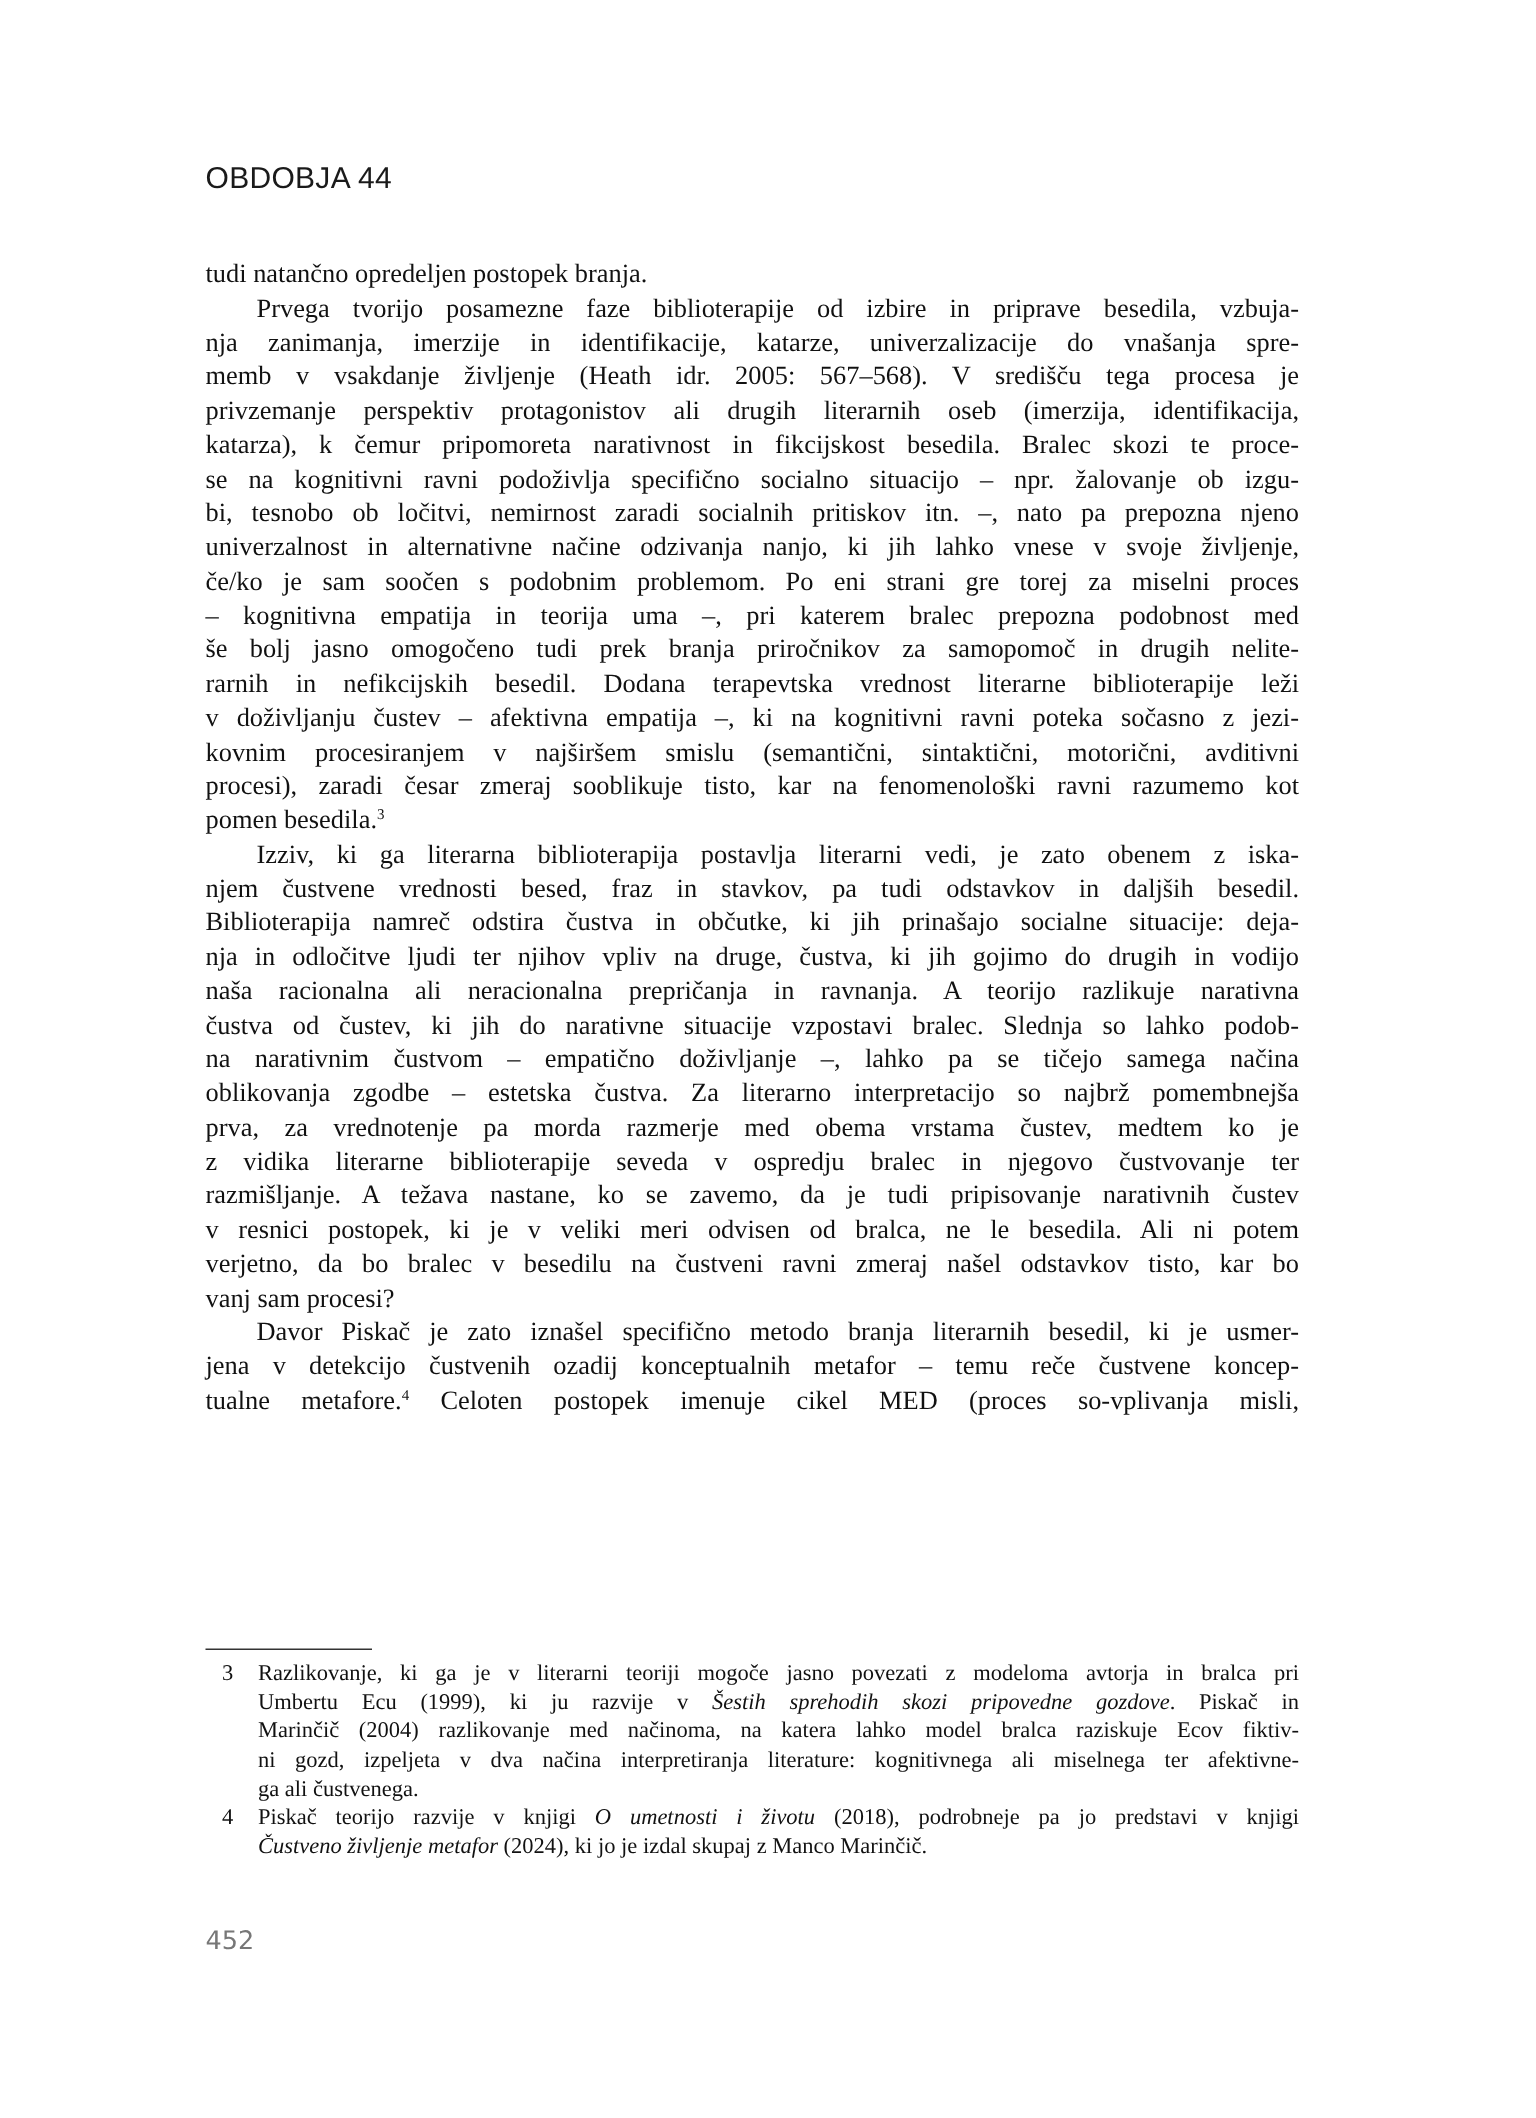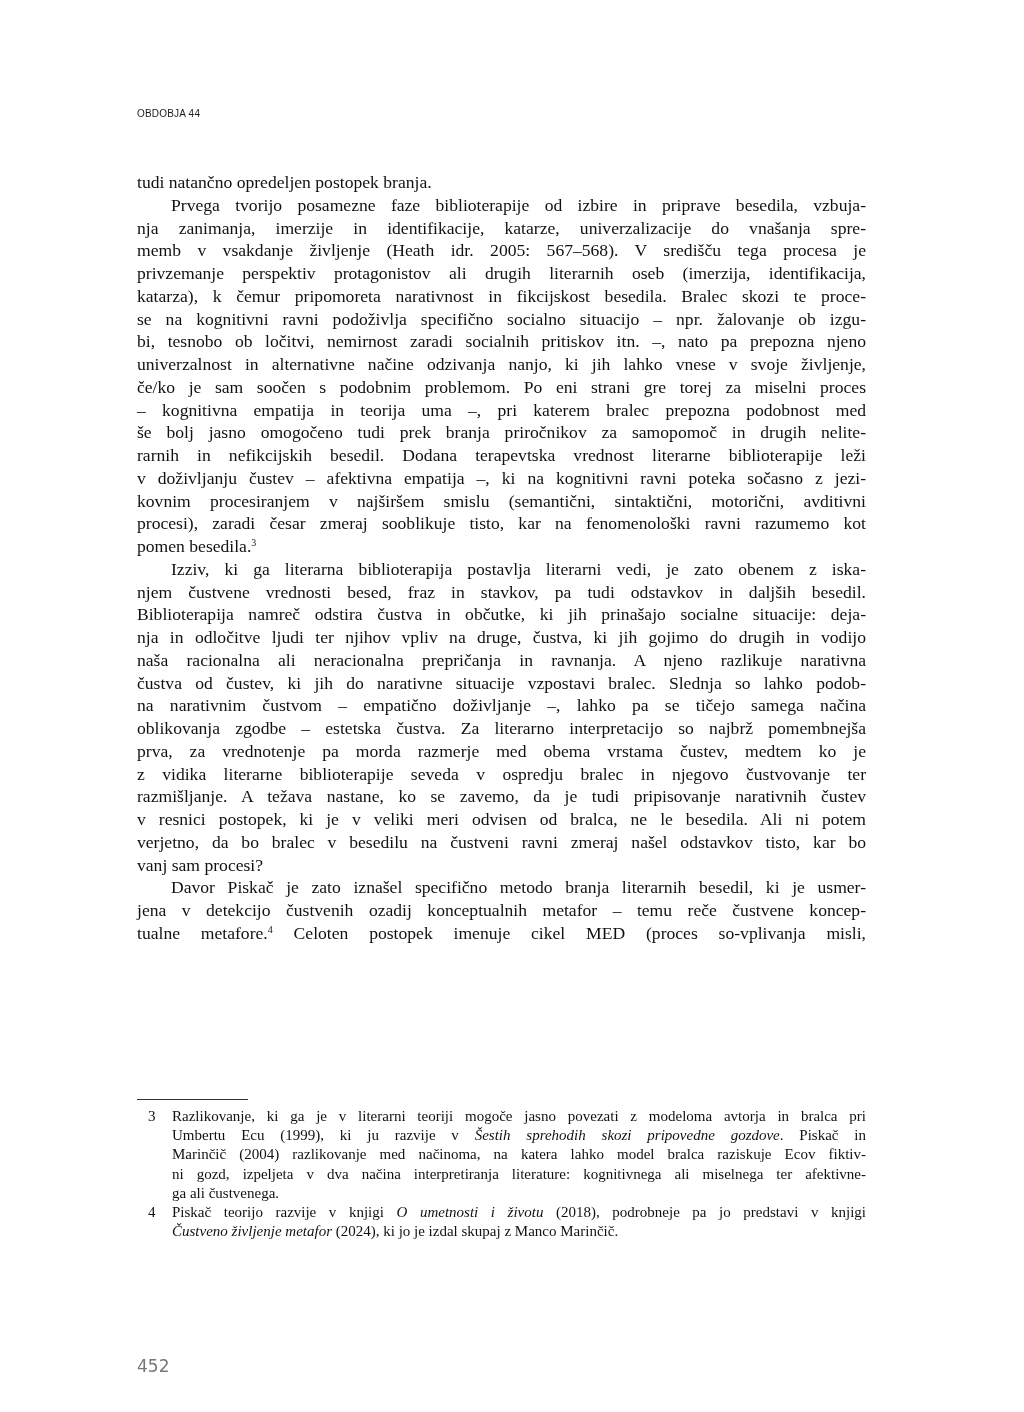--- a/index.html
+++ b/index.html
@@ -1,19 +1,19 @@
 <!DOCTYPE html>
 <html><head>
 <meta charset="utf-8">
 <style>
   html, body { margin: 0; padding: 0; background: #ffffff; }
   body { width: 1024px; height: 1412px; position: relative; overflow: hidden; }
   .running-head {
     position: absolute; left: 137px; top: 108px;
-    font-family: "Liberation Sans", sans-serif; font-size: 10px; color: #1a1a1a;
+    font-family: "Liberation Sans", sans-serif; font-size: 20px; color: #1a1a1a;
     letter-spacing: 0.2px;
   }
   .body-text {
     position: absolute; left: 137px; top: 171px; width: 729px;
     font-family: "Liberation Serif", serif; font-size: 17.6px; line-height: 22.75px;
     color: #111; text-align: justify;
   }
   .body-text .line { display: block; white-space: nowrap; text-align-last: justify; height: 22.75px; }
   .body-text .line.last { text-align-last: left; }
   .body-text .line.indent { padding-left: 34px; }
@@ -24,21 +24,21 @@
   }
   .footnotes {
     position: absolute; left: 137px; top: 1107px; width: 729px;
     font-family: "Liberation Serif", serif; font-size: 15px; line-height: 19.2px; color: #111;
   }
   .fn { position: relative; padding-left: 35px; }
   .fn-num { position: absolute; left: 11px; top: 0; }
   .fn .line { display: block; white-space: nowrap; text-align: justify; text-align-last: justify; height: 19.2px; }
   .fn .line.last { text-align-last: left; }
   .page-number {
-    position: absolute; left: 137px; top: 1356px;
+    position: absolute; left: 137px; top: 1284px;
     font-family: "DejaVu Sans", sans-serif; font-size: 17px; color: #777;
   }
 </style>
 </head>
 <body>
 
 <div class="running-head">OBDOBJA 44</div>
 
 <div class="body-text">
   <span class="line last">tudi natančno opredeljen postopek branja.</span>
@@ -55,21 +55,21 @@
   <span class="line">še bolj jasno omogočeno tudi prek branja priročnikov za samopomoč in drugih nelite-</span>
   <span class="line">rarnih in nefikcijskih besedil. Dodana terapevtska vrednost literarne biblioterapije leži</span>
   <span class="line">v doživljanju čustev – afektivna empatija –, ki na kognitivni ravni poteka sočasno z jezi-</span>
   <span class="line">kovnim procesiranjem v najširšem smislu (semantični, sintaktični, motorični, avditivni</span>
   <span class="line">procesi), zaradi česar zmeraj sooblikuje tisto, kar na fenomenološki ravni razumemo kot</span>
   <span class="line last"><span>pomen besedila.</span><sup>3</sup></span>
   <span class="line indent">Izziv, ki ga literarna biblioterapija postavlja literarni vedi, je zato obenem z iska-</span>
   <span class="line">njem čustvene vrednosti besed, fraz in stavkov, pa tudi odstavkov in daljših besedil.</span>
   <span class="line">Biblioterapija namreč odstira čustva in občutke, ki jih prinašajo socialne situacije: deja-</span>
   <span class="line">nja in odločitve ljudi ter njihov vpliv na druge, čustva, ki jih gojimo do drugih in vodijo</span>
-  <span class="line">naša racionalna ali neracionalna prepričanja in ravnanja. A njeno razlikuje narativna</span>
+  <span class="line">naša racionalna ali neracionalna prepričanja in ravnanja. A teorijo razlikuje narativna</span>
   <span class="line">čustva od čustev, ki jih do narativne situacije vzpostavi bralec. Slednja so lahko podob-</span>
   <span class="line">na narativnim čustvom – empatično doživljanje –, lahko pa se tičejo samega načina</span>
   <span class="line">oblikovanja zgodbe – estetska čustva. Za literarno interpretacijo so najbrž pomembnejša</span>
   <span class="line">prva, za vrednotenje pa morda razmerje med obema vrstama čustev, medtem ko je</span>
   <span class="line">z vidika literarne biblioterapije seveda v ospredju bralec in njegovo čustvovanje ter</span>
   <span class="line">razmišljanje. A težava nastane, ko se zavemo, da je tudi pripisovanje narativnih čustev</span>
   <span class="line">v resnici postopek, ki je v veliki meri odvisen od bralca, ne le besedila. Ali ni potem</span>
   <span class="line">verjetno, da bo bralec v besedilu na čustveni ravni zmeraj našel odstavkov tisto, kar bo</span>
   <span class="line last">vanj sam procesi?</span>
   <span class="line indent">Davor Piskač je zato iznašel specifično metodo branja literarnih besedil, ki je usmer-</span>

